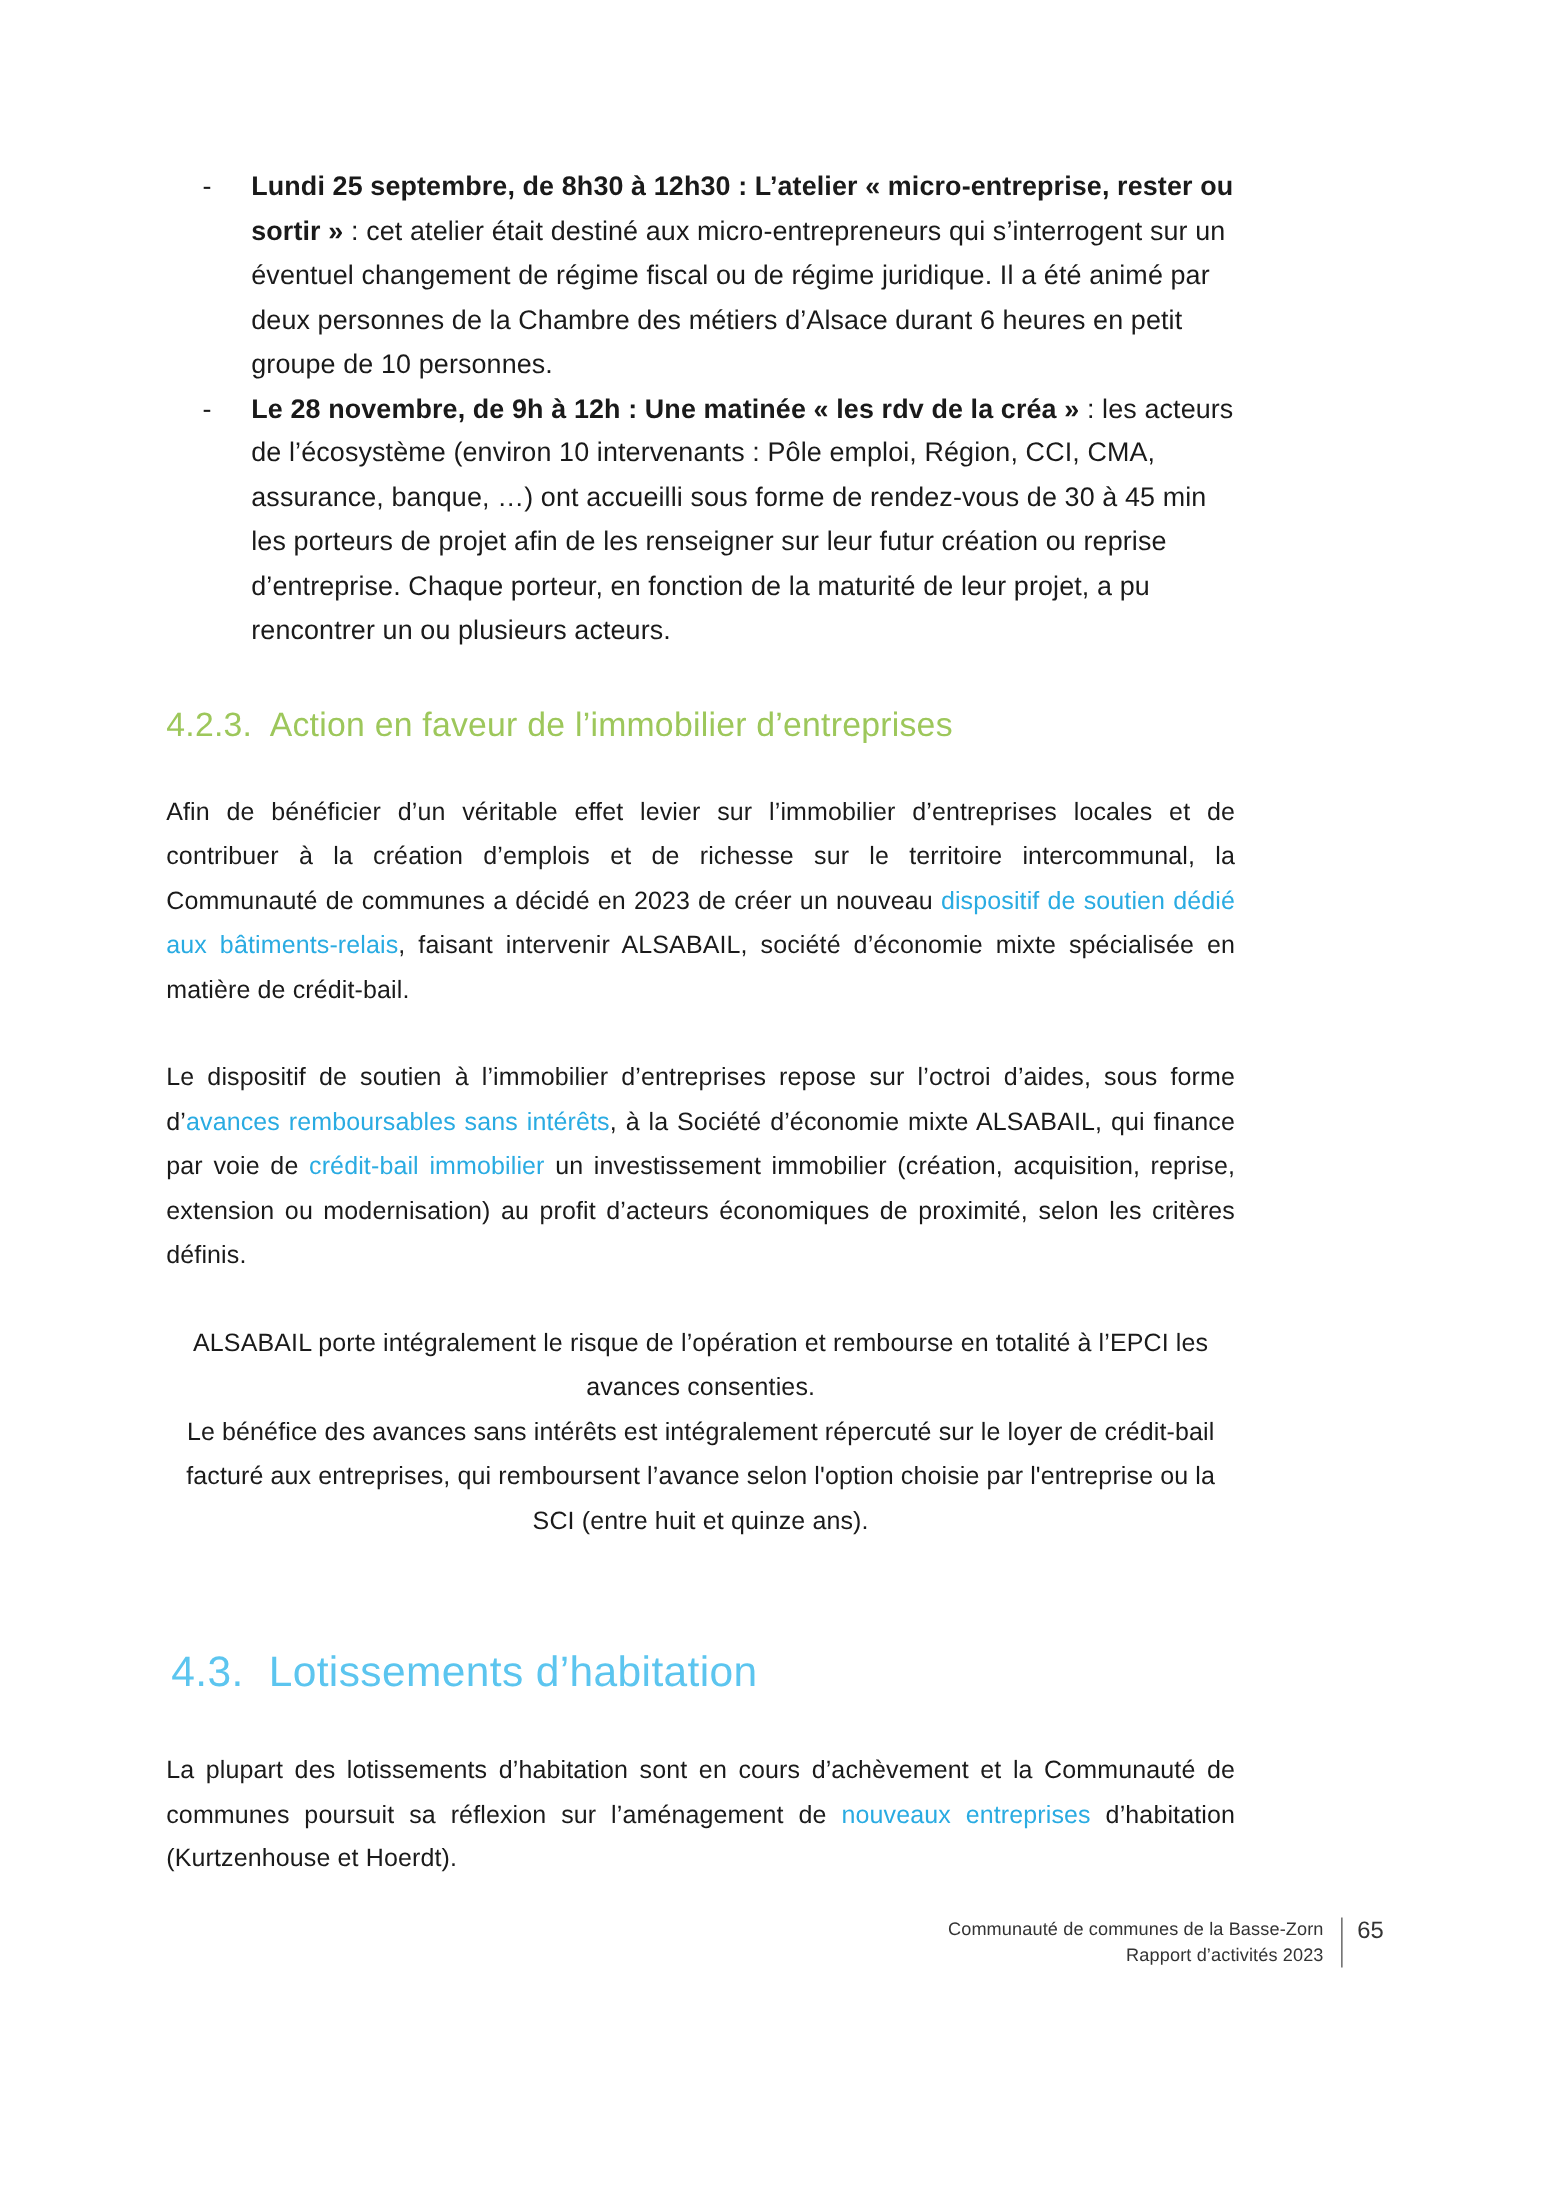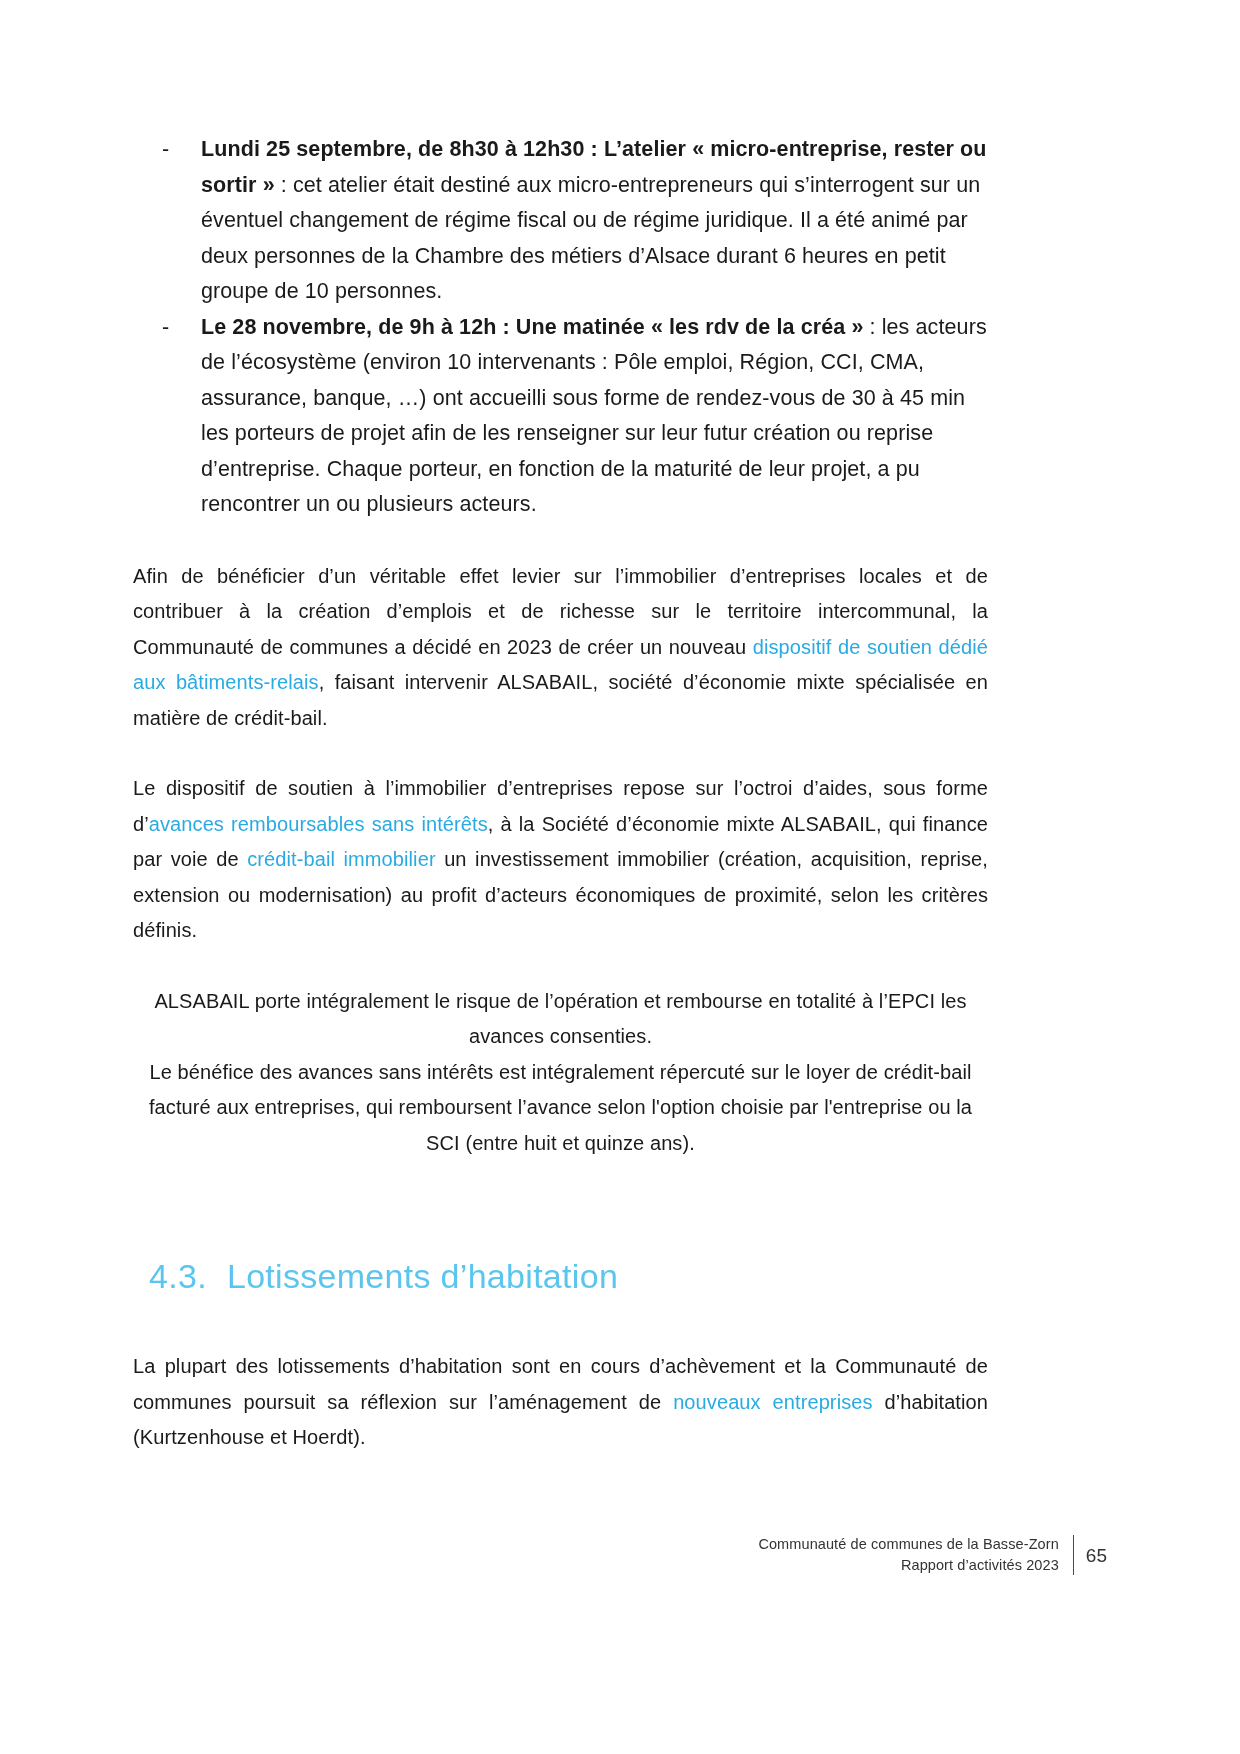--- a/index.html
+++ b/index.html
@@ -57,21 +57,21 @@
     margin: 40px 0 0 0;
     font-size: 27px;
     font-weight: normal;
     color: #9dc75b;
     letter-spacing: 0.2px;
     line-height: 34px;
   }
   h2.heading-green .num { margin-right: 14px; }
 
   h1.heading-blue {
-    margin: 16px;
+    margin: 4px;
     font-size: 34px;
     font-weight: normal;
     color: #5cc5ef;
     letter-spacing: 0.3px;
     line-height: 42px;
   }
   h1.heading-blue .num { margin-right: 20px; }
 
   
   p.body {
@@ -89,21 +89,20 @@
   .link {
     color: #29abe2;
   }
 
   
   .footer {
     position: absolute;
     right: 133px;
     bottom: 178px;
     display: flex;
-    align-items: center;
     justify-content: flex-end;
     margin-left: 12px;
   }
   .footer-lines {
     text-align: right;
     font-size: 14.5px;
     line-height: 21px;
     color: #333333;
     letter-spacing: 0.1px;
   }
@@ -130,20 +129,23 @@
       <li class="bullet-item">
         <span class="bullet-dash">-</span>
         <span class="lead">Lundi 25 septembre, de 8h30 à 12h30 : L’atelier « micro-entreprise, rester ou sortir »</span><span> : cet atelier était destiné aux micro-entrepreneurs qui s’interrogent sur un éventuel changement de régime fiscal ou de régime juridique. Il a été animé par deux personnes de la Chambre des métiers d’Alsace durant 6 heures en petit groupe de 10 personnes.</span>
       </li>
       <li class="bullet-item">
         <span class="bullet-dash">-</span>
         <span class="lead">Le 28 novembre, de 9h à 12h : Une matinée « les rdv de la créa »</span><span> : les acteurs de l’écosystème (environ 10 intervenants : Pôle emploi, Région, CCI, CMA, assurance, banque, …) ont accueilli sous forme de rendez-vous de 30 à 45 min les porteurs de projet afin de les renseigner sur leur futur création ou reprise d’entreprise. Chaque porteur, en fonction de la maturité de leur projet, a pu rencontrer un ou plusieurs acteurs.</span>
       </li>
     </ul>
 
+    <h2 class="heading-green">
+      <span class="num">4.2.3.</span><span>Action en faveur de l’immobilier d’entreprises</span>
+    </h2>
 
     <div class="gap-m"></div>
 
     <p class="body"><span>Afin de bénéficier d’un véritable effet levier sur l’immobilier d’entreprises locales et de contribuer à la création d’emplois et de richesse sur le territoire intercommunal, la Communauté de communes a décidé en 2023 de créer un nouveau </span><span class="link">dispositif de soutien dédié aux bâtiments-relais</span><span>, faisant intervenir ALSABAIL, société d’économie mixte spécialisée en matière de crédit-bail.</span></p>
 
     <div class="gap-s"></div>
 
     <p class="body"><span>Le dispositif de soutien à l’immobilier d’entreprises repose sur l’octroi d’aides, sous forme d’</span><span class="link">avances remboursables sans intérêts</span><span>, à la Société d’économie mixte ALSABAIL, qui finance par voie de </span><span class="link">crédit-bail immobilier</span><span> un investissement immobilier (création, acquisition, reprise, extension ou modernisation) au profit d’acteurs économiques de proximité, selon les critères définis.</span></p>
 
     <div class="gap-s"></div>

